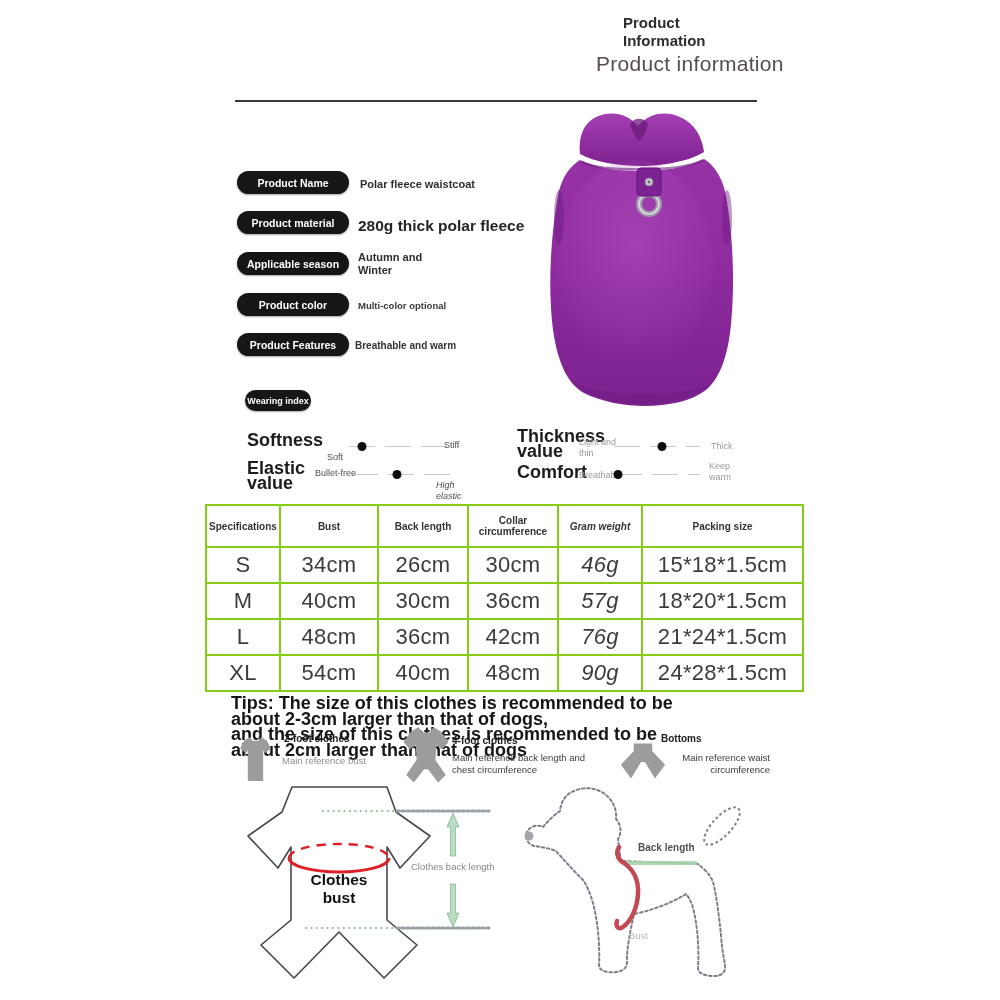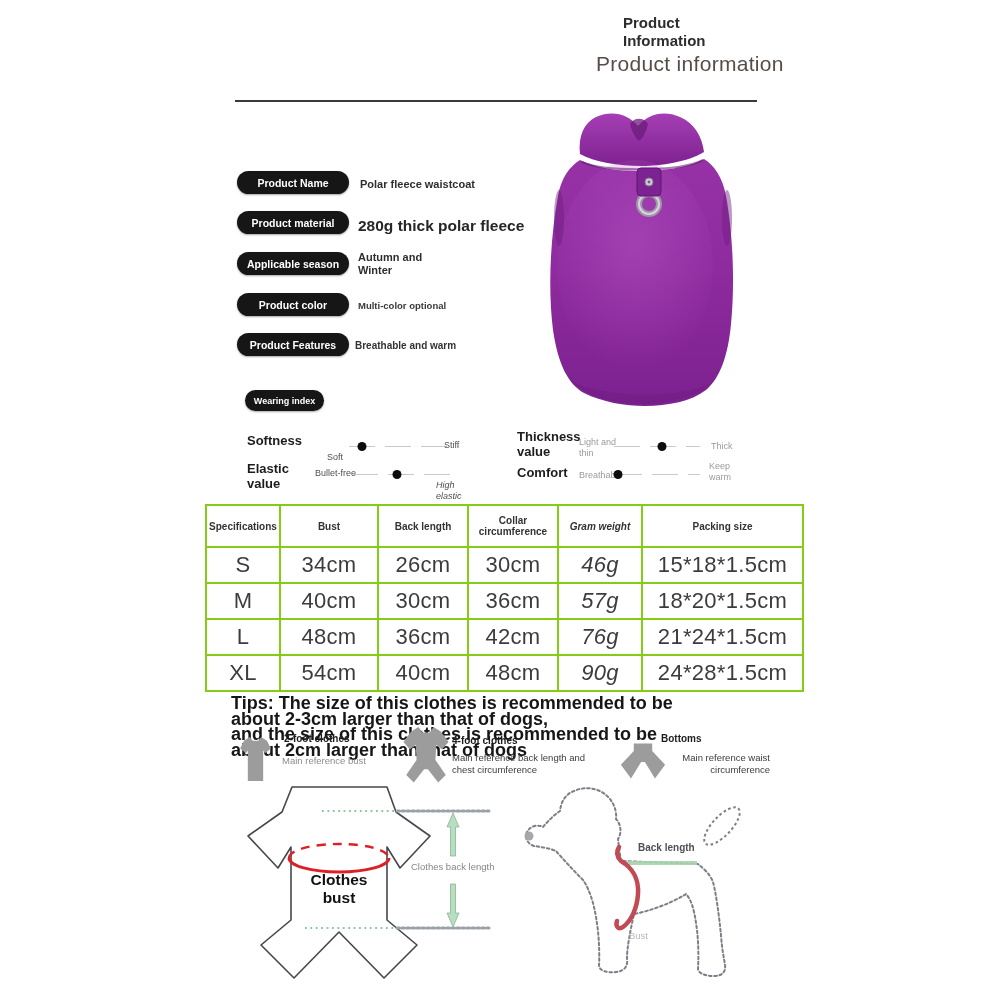--- a/index.html
+++ b/index.html
@@ -16,24 +16,24 @@
   
   .pill{position:absolute;left:237px;width:112px;height:23px;background:#161616;border-radius:12px;
         color:#fff;font-size:10.5px;font-weight:bold;display:flex;align-items:center;justify-content:center;
         box-shadow:0 1px 2px rgba(0,0,0,.35);}
   .pv{position:absolute;font-weight:bold;color:#2e2e2e;}
   .p0{top:171px;} .v0{left:360px;top:178px;font-size:11px;}
   .p1{top:211px;} .v1{left:358px;top:217px;font-size:15.5px;color:#262626;}
   .p2{top:252px;} .v2{left:358px;top:251px;font-size:11px;line-height:13px;}
   .p3{top:293px;} .v3{left:358px;top:300px;font-size:9.5px;color:#3a3a3a;}
   .p4{top:333px;} .v4{left:355px;top:340px;font-size:10px;color:#333;}
-  .pill-wearing{left:245px;top:390px;width:79px;height:21px;font-size:9px;border-radius:11px;}
-
-  
-  .sl-name{position:absolute;font-size:13px;font-weight:bold;color:#1c1c1c;line-height:15px;}
+  .pill-wearing{left:245px;top:390px;width:66px;height:21px;font-size:9px;border-radius:11px;}
+
+  
+  .sl-name{position:absolute;font-size:18px;font-weight:bold;color:#1c1c1c;line-height:15px;}
   .sl-end{position:absolute;font-size:9px;color:#4f4f4f;line-height:10.5px;}
   .sl-end.muted{color:#9b9b9b;}
   .track{position:absolute;height:1px;background:repeating-linear-gradient(90deg,#c9c9c9 0 26px,transparent 26px 36px);}
   .dot{position:absolute;top:-4px;width:9px;height:9px;border-radius:50%;background:#0d0d0d;transform:translateX(-50%);}
   .n0{left:247px;top:433px;} .l0{left:327px;top:440px;margin-top:12px;} .t0{left:349px;top:446px;width:110px;} .r0{left:444px;top:440px;}
   .n1{left:517px;top:429px;width:80px;} .l1{left:579px;top:437px;width:44px;} .t1{left:614px;top:446px;width:86px;} .r1{left:711px;top:441px;}
   .n2{left:247px;top:461px;width:62px;} .l2{left:315px;top:468px;} .t2{left:352px;top:474px;width:106px;} .r2{left:436px;top:480px;width:46px;font-style:italic;}
   .n3{left:517px;top:465px;} .l3{left:579px;top:470px;} .t3{left:616px;top:474px;width:84px;} .r3{left:709px;top:461px;width:40px;}
 
   

